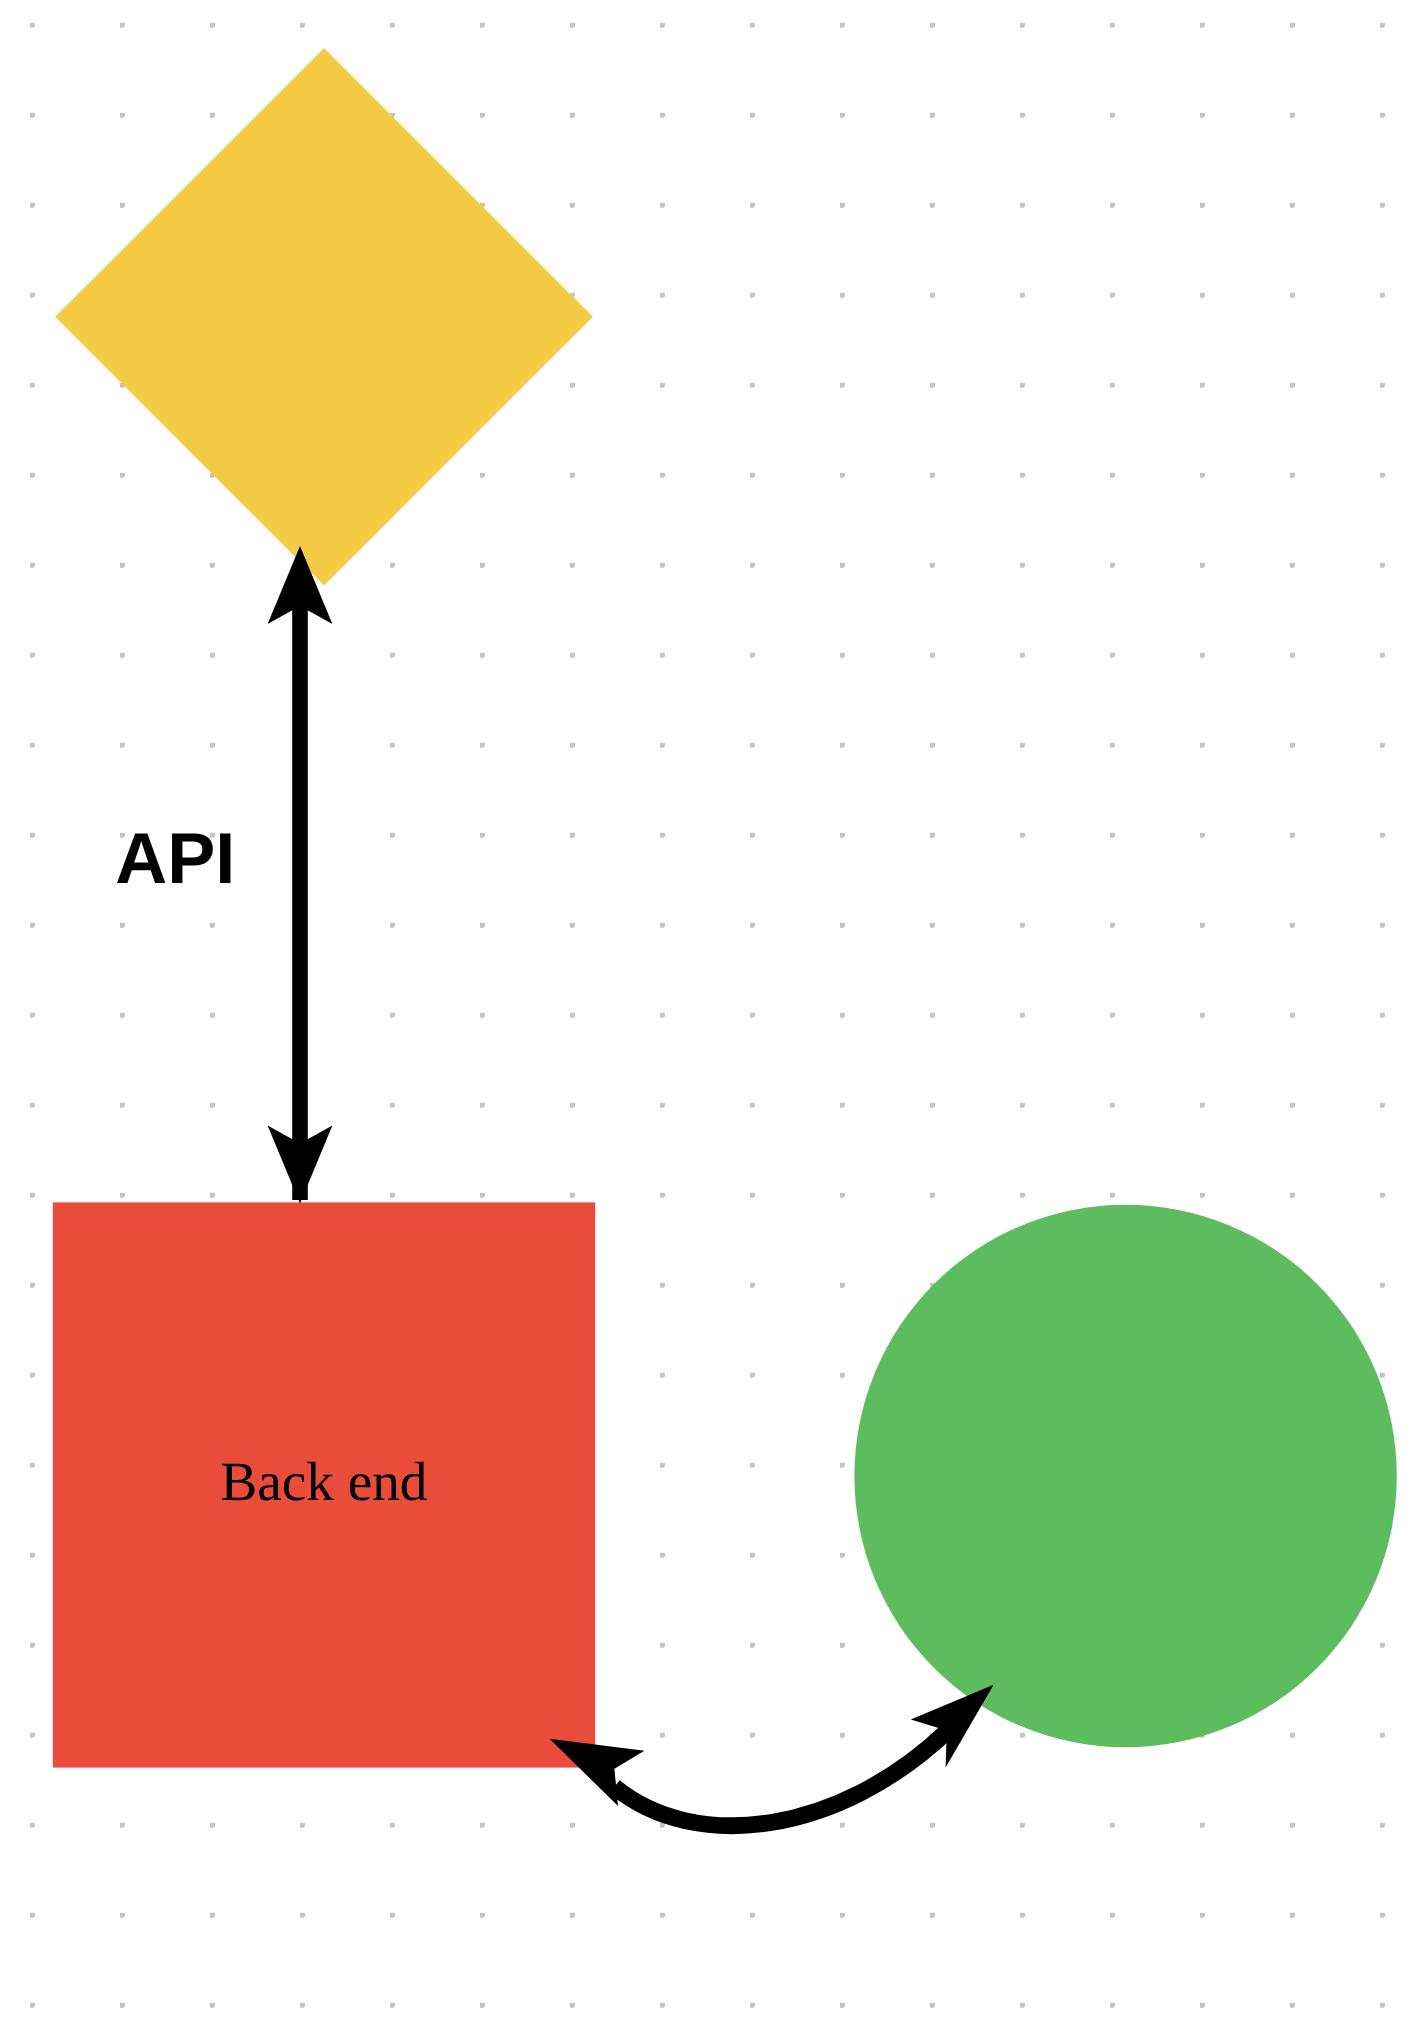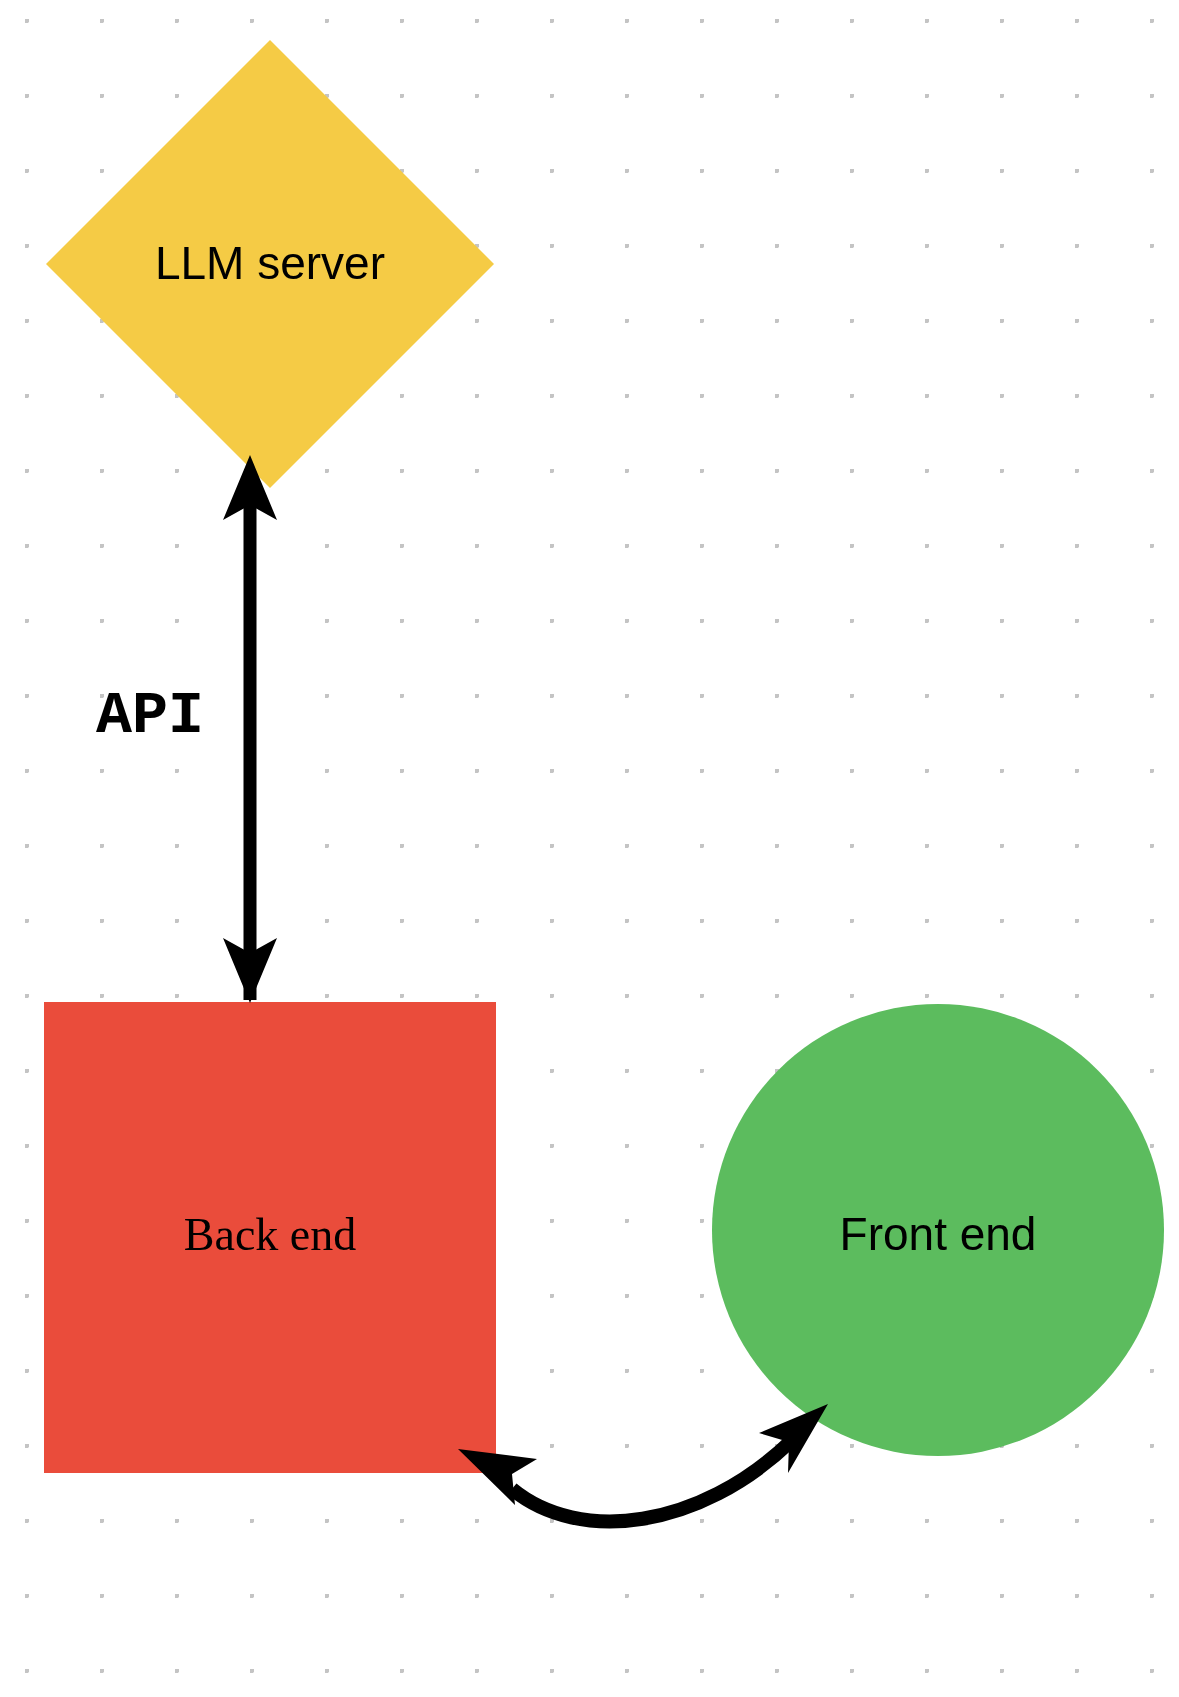--- a/index.html
+++ b/index.html
@@ -35,21 +35,20 @@
     white-space: nowrap;
     text-align: center;
     line-height: 1;
   }
   .edge-label {
     position: absolute;
     color: #000000;
     font-weight: bold;
     white-space: nowrap;
     line-height: 1;
-    font-family: Liberation Mono, monospace;
   }
   #api-label {
     left: 96px;
     top: 686px;
     font-size: 60px;
   }
   #webrtc-label {
     left: 483px;
     top: 1558px;
     font-size: 62px;
@@ -90,22 +89,20 @@
       <polygon points="250,1003 277,938 250,953 223,938" fill="#000000"></polygon>
     </g>
 
     <g>
       <path d="M 512,1489 C 580,1545 700,1528 790,1442" stroke="#000000" stroke-width="14" fill="none" stroke-linecap="butt"></path>
       <polygon points="458,1449 537,1459 512,1474 515,1505" fill="#000000"></polygon>
       <polygon points="828,1404 788,1473 789,1442 759,1433" fill="#000000"></polygon>
     </g>
   </svg>
 
-  <div class="node-label" id="llm-label">LLM server</div>
 
   <div class="node-label" id="backend-label">Back end</div>
 
-  <div class="node-label" id="frontend-label">Front end</div>
 
   <div class="edge-label" id="api-label">API</div>
 
 
 </div>
 
 </body></html>

